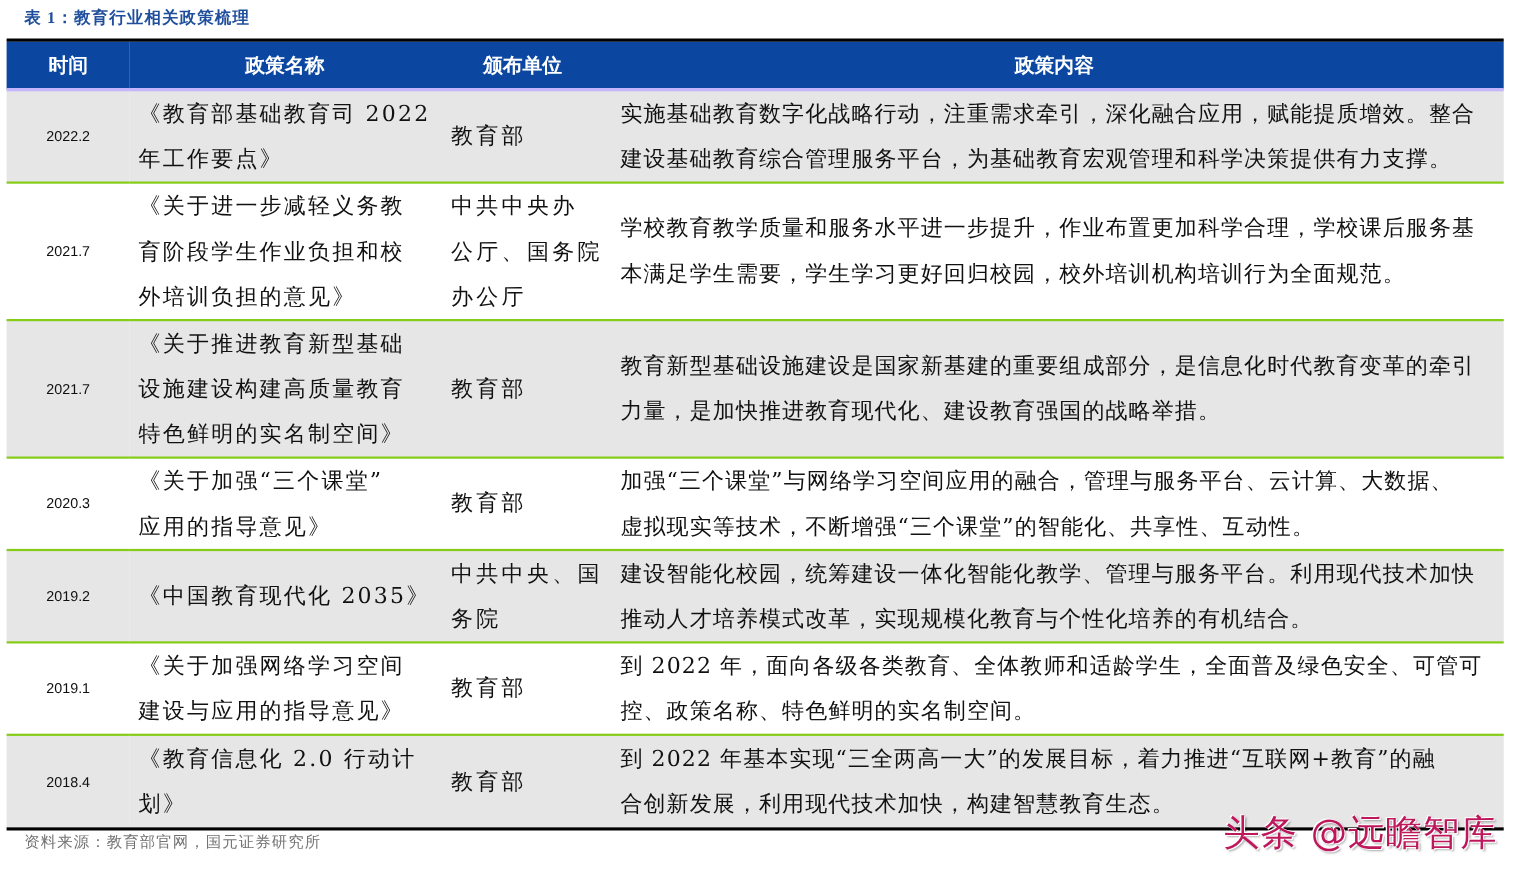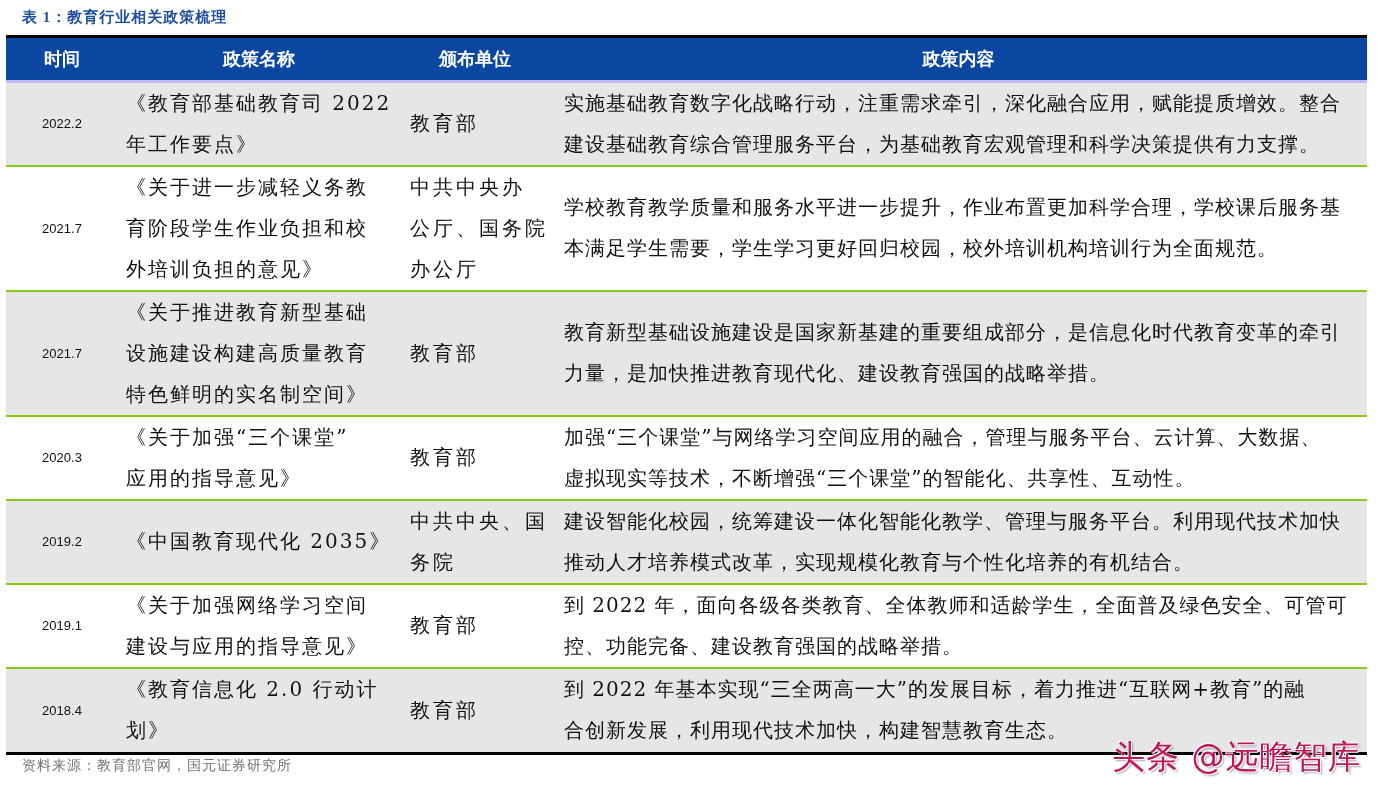--- a/index.html
+++ b/index.html
@@ -196,21 +196,21 @@
         <td class="col-date">2019.1</td>
         <td class="col-name">
           <span class="cell-line">《关于加强网络学习空间</span>
           <span class="cell-line">建设与应用的指导意见》</span>
         </td>
         <td class="col-issuer">
           <span class="cell-line">教育部</span>
         </td>
         <td class="col-content">
           <span class="cell-line">到 2022 年，面向各级各类教育、全体教师和适龄学生，全面普及绿色安全、可管可</span>
-          <span class="cell-line">控、功能完备、建设教育强国的战略举措。</span>
+          <span class="cell-line">控、政策名称、特色鲜明的实名制空间。</span>
         </td>
       </tr>
 
       <tr class="shaded" style="height:84px">
         <td class="col-date">2018.4</td>
         <td class="col-name">
           <span class="cell-line">《教育信息化 2.0 行动计</span>
           <span class="cell-line">划》</span>
         </td>
         <td class="col-issuer">

